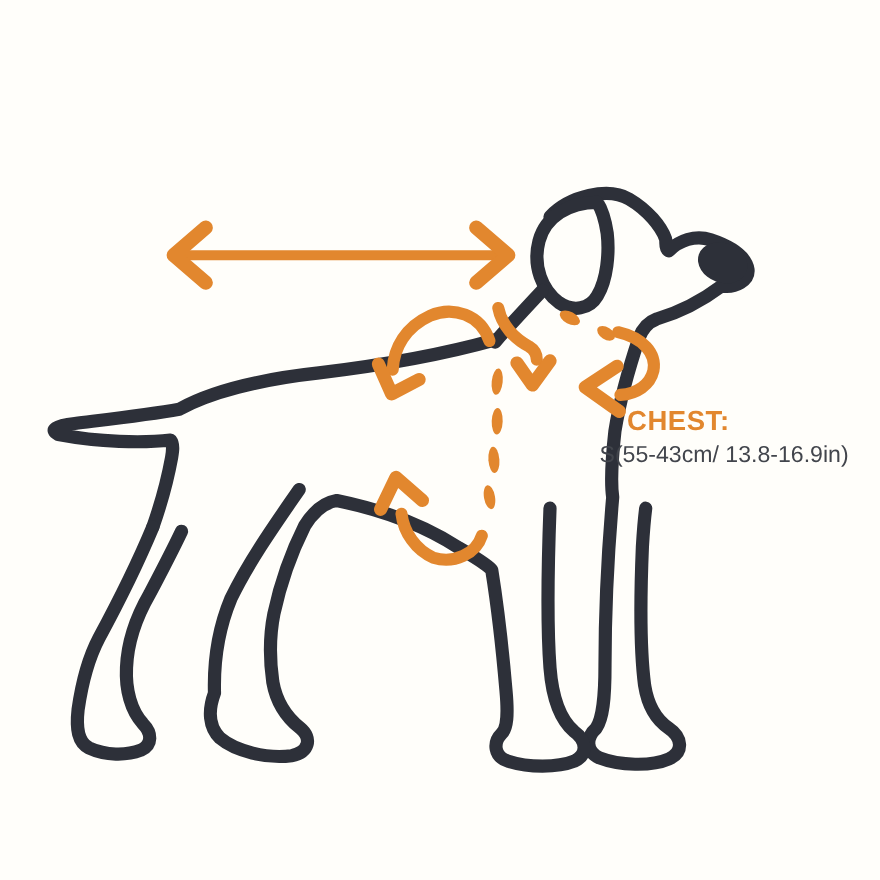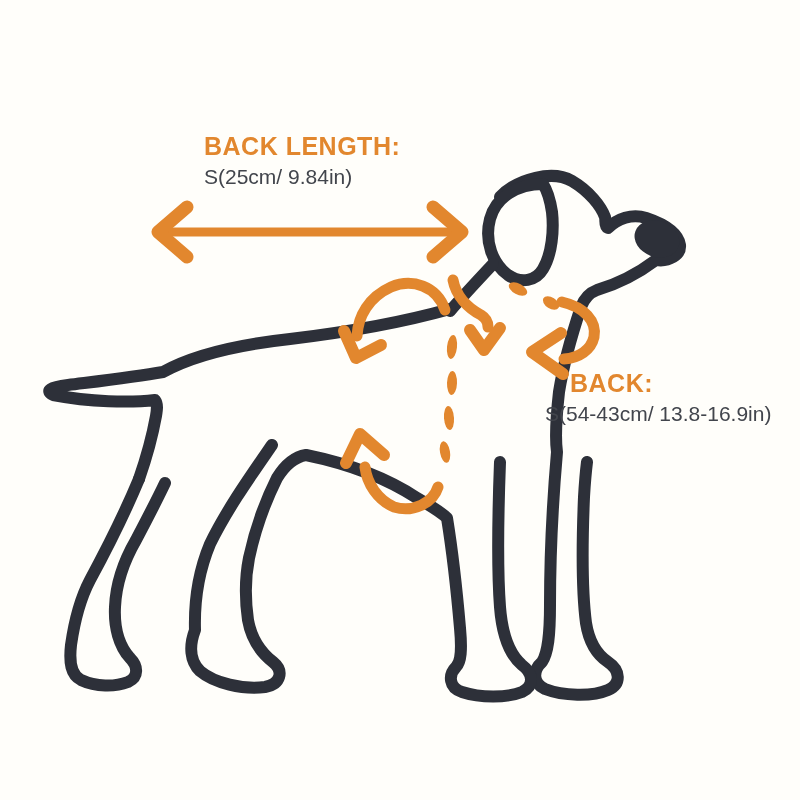--- a/index.html
+++ b/index.html
@@ -148,24 +148,20 @@
         <ellipse cx="551" cy="303" rx="9" ry="5.5" transform="rotate(32 551 303)"></ellipse>
       </g>
 
       <g stroke-width="11">
         <path d="M 438,487 C 433,503 413,513 394,507 C 378,500 367,484 365,467"></path>
         <path d="M 346,463 L 360,434 L 384,455" stroke-width="12"></path>
       </g>
     </g>
   </svg>
 
-  <div class="measure-label label-back-length">
-    <div class="measure-title">BACK LENGTH:</div>
-    <div class="measure-value">S(25cm/ 9.84in)</div>
-  </div>
 
 
   <div class="measure-label label-neck">
-    <div class="measure-title">BACK:</div>
-    <div class="measure-value">S(54-43cm/ 13.8-16.9in)</div>
+    <div class="measure-title">CHEST:</div>
+    <div class="measure-value">S(55-43cm/ 13.8-16.9in)</div>
   </div>
 
 </div>
 
 </body></html>

